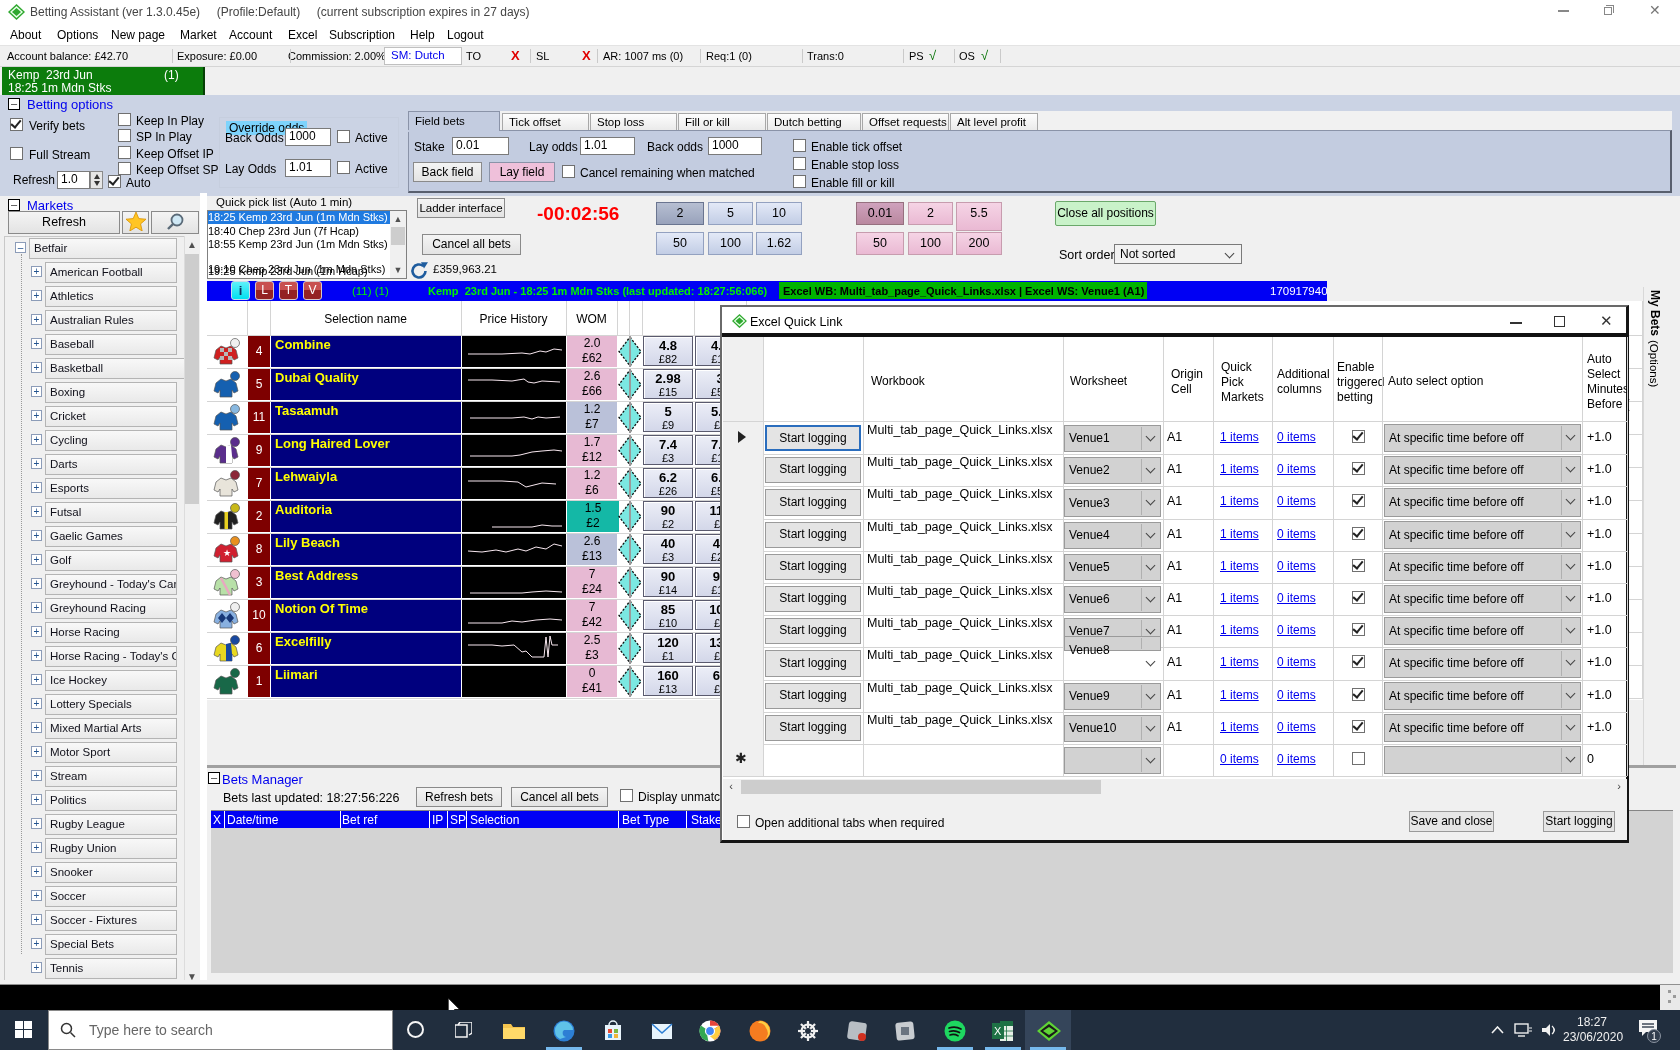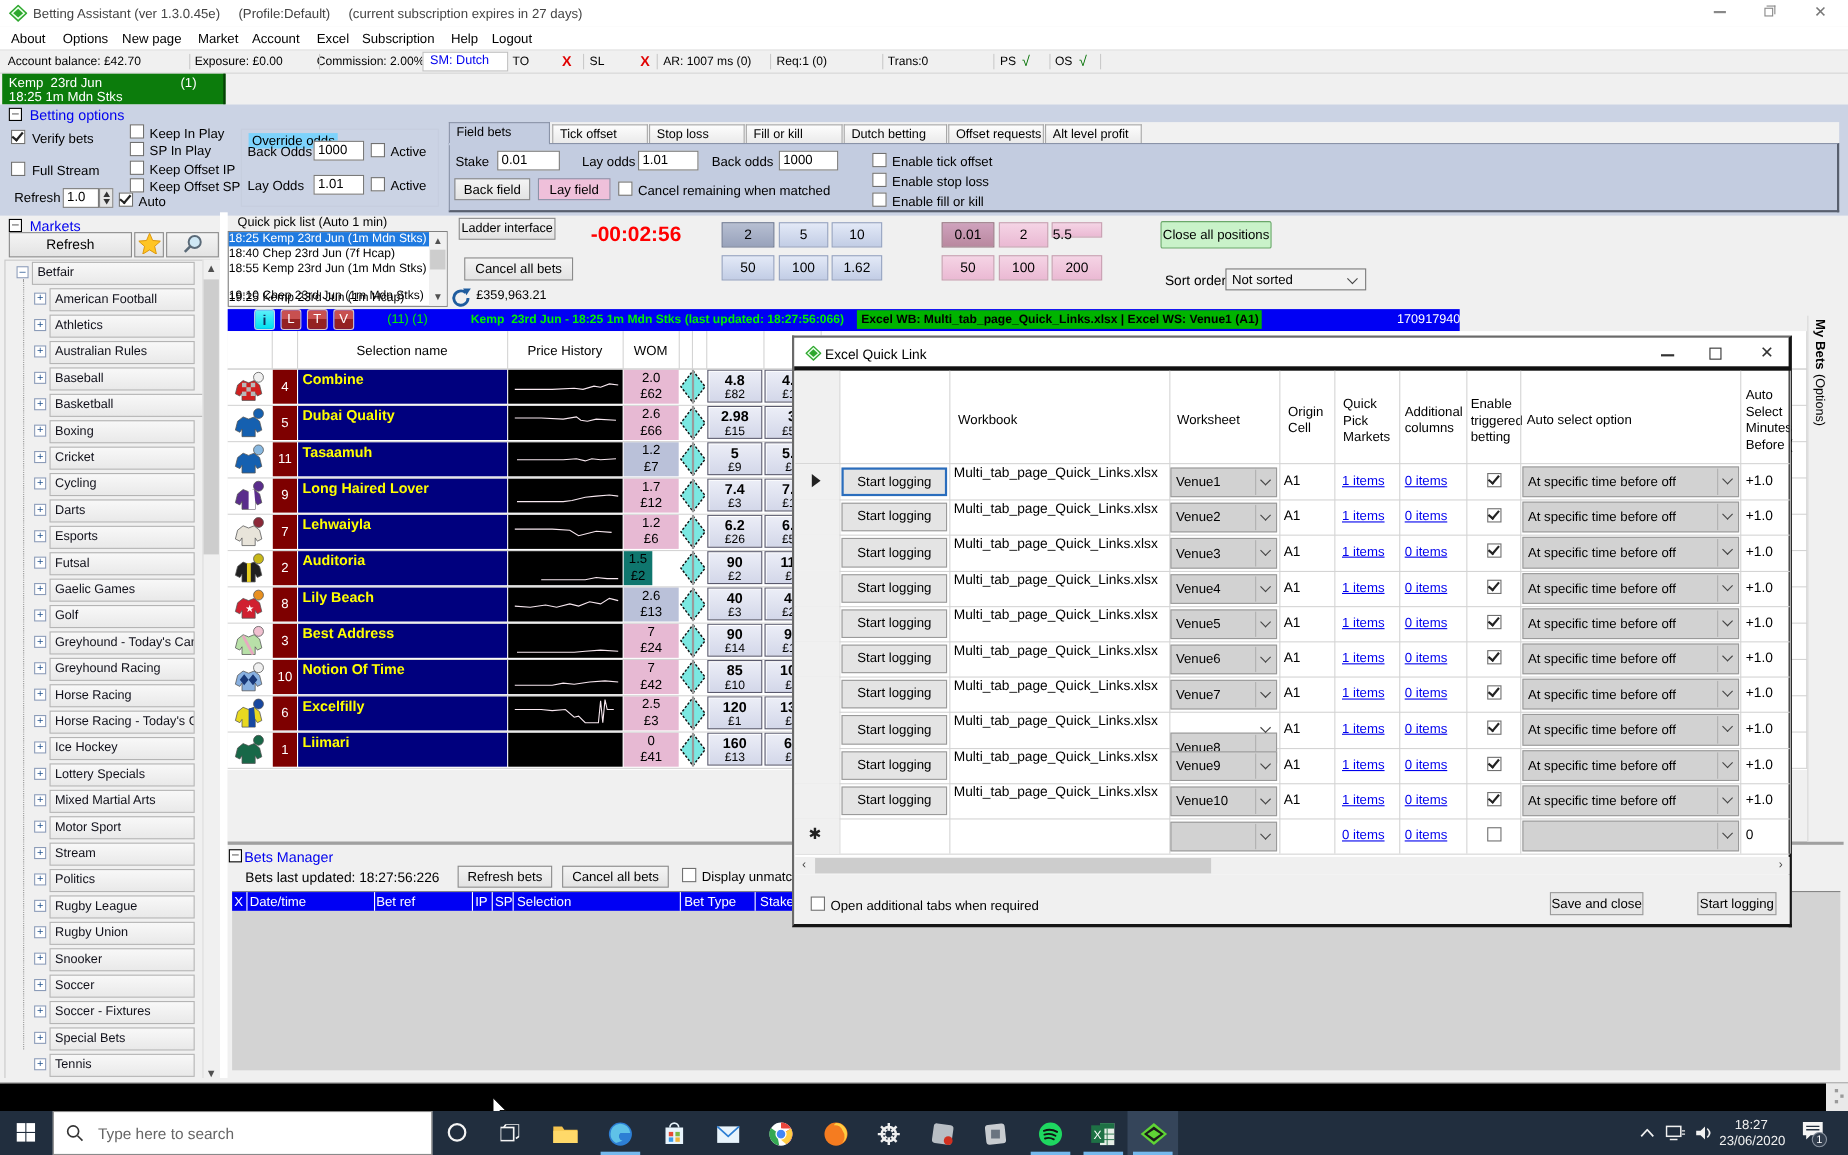--- a/index.html
+++ b/index.html
@@ -238,21 +238,21 @@
 <div class="btn" style="left:422px;top:234px;width:99px;height:21px;font-size:12px;line-height:19px">Cancel all bets</div>
 <div class="ab" style="left:537px;top:203px;font-size:19px;font-weight:bold;color:#f00">-00:02:56</div>
 <div class="ab" style="left:656px;top:202px;width:48px;height:23px;background:linear-gradient(#b7bfd2,#98a2bb);border:1px solid #6a7590;font-size:12.5px;text-align:center;line-height:21px">2</div>
 <div class="ab" style="left:708px;top:202px;width:45px;height:23px;background:linear-gradient(#e3e9f7,#c2cde5);border:1px solid #93a1c0;font-size:12.5px;text-align:center;line-height:21px">5</div>
 <div class="ab" style="left:756px;top:202px;width:46px;height:23px;background:linear-gradient(#e3e9f7,#c2cde5);border:1px solid #93a1c0;font-size:12.5px;text-align:center;line-height:21px">10</div>
 <div class="ab" style="left:656px;top:232px;width:48px;height:23px;background:linear-gradient(#e3e9f7,#c2cde5);border:1px solid #93a1c0;font-size:12.5px;text-align:center;line-height:21px">50</div>
 <div class="ab" style="left:708px;top:232px;width:45px;height:23px;background:linear-gradient(#e3e9f7,#c2cde5);border:1px solid #93a1c0;font-size:12.5px;text-align:center;line-height:21px">100</div>
 <div class="ab" style="left:756px;top:232px;width:46px;height:23px;background:linear-gradient(#e3e9f7,#c2cde5);border:1px solid #93a1c0;font-size:12.5px;text-align:center;line-height:21px">1.62</div>
 <div class="ab" style="left:856px;top:202px;width:48px;height:23px;background:linear-gradient(#cfa2bd,#b9889f);border:1px solid #96707f;font-size:12.5px;text-align:center;line-height:21px">0.01</div>
 <div class="ab" style="left:908px;top:202px;width:45px;height:23px;background:linear-gradient(#f5d4e5,#eab9d3);border:1px solid #c79cae;font-size:12.5px;text-align:center;line-height:21px">2</div>
-<div class="ab" style="left:956px;top:202px;width:46px;height:14px;background:linear-gradient(#f5d4e5,#eab9d3);border:1px solid #c79cae;font-size:12.5px;line-height:21px">5.5</div>
+<div class="ab" style="left:956px;top:202px;width:46px;height:29px;background:linear-gradient(#f5d4e5,#eab9d3);border:1px solid #c79cae;font-size:12.5px;text-align:center;line-height:21px">5.5</div>
 <div class="ab" style="left:856px;top:232px;width:48px;height:23px;background:linear-gradient(#f5d4e5,#eab9d3);border:1px solid #c79cae;font-size:12.5px;text-align:center;line-height:21px">50</div>
 <div class="ab" style="left:908px;top:232px;width:45px;height:23px;background:linear-gradient(#f5d4e5,#eab9d3);border:1px solid #c79cae;font-size:12.5px;text-align:center;line-height:21px">100</div>
 <div class="ab" style="left:956px;top:232px;width:46px;height:23px;background:linear-gradient(#f5d4e5,#eab9d3);border:1px solid #c79cae;font-size:12.5px;text-align:center;line-height:21px">200</div>
 <div class="ab" style="left:1055px;top:201px;width:101px;height:25px;background:#c9f2c9;border:1px solid #6aa86a;border-radius:2px;font-size:12px;text-align:center;line-height:23px">Close all positions</div>
 <div class="lbl" style="left:1059px;top:248px;font-size:12.5px">Sort order</div>
 <div class="ab" style="left:1114px;top:244px;width:128px;height:20px;background:#f2f2f2;border:1px solid #7a7a7a">
     <div style="font-size:12px;padding:2px 0 0 5px">Not sorted</div>
   </div>
 <div class="chev" style="left:1226px;top:250px"></div>
 <div class="ab" style="left:207px;top:281px;width:1120px;height:20px;background:#0000f4"></div>
@@ -436,21 +436,21 @@
     </svg></div>
 <div class="redno" style="left:248px;top:501px;width:22px;height:31px;line-height:31px">2</div>
 <div class="navy" style="left:271px;top:501px;width:190px;height:31px">
     <div class="yel" style="left:4px;top:1px">Auditoria</div>
   </div>
 <div class="ab" style="left:462px;top:501px;width:104px;height:31px;background:#000">
     <svg class="ab" style="left:0;top:0" width="105" height="31" viewBox="0 0 105 31">
       <path d="M30,26 L70,26 L80,24 L90,25 L100,25" fill="none" stroke="#f8e8f0" stroke-width="1"></path>
     </svg>
   </div>
-<div class="wom" style="left:567px;top:501px;width:26px;height:31px;background:#0f766e">
+<div class="wom" style="left:567px;top:501px;width:52px;height:31px;background:#14b8a6">
     <div>1.5</div>
     <div>£2</div>
   </div>
 <div class="ab" style="left:618px;top:501px"><svg width="24" height="31" viewBox="0 0 24 31">
       <polygon points="12,1 23,15.5 12,30 1,15.5" fill="#7be8e2" stroke="#101010" stroke-width="1.3" stroke-dasharray="2.2,1.6"></polygon>
       <line x1="12" y1="0" x2="12" y2="31" stroke="#9a9a9a" stroke-width="2"></line>
     </svg></div>
 <div class="pbtn" style="left:643px;top:501px;width:50px;height:30px">
     <div class="a">90</div>
     <div class="b">£2</div>
@@ -811,21 +811,21 @@
 <div class="ddl" style="left:1384px;top:617px;width:197px;height:28px">
       <div class="tx" style="line-height:26px">At specific time before off</div>
       <div class="ar"></div>
     </div>
 <div class="chev" style="left:1567px;top:625px"></div>
 <div class="ab" style="left:1587px;top:623px;font-size:12.5px">+1.0</div>
 <div class="gline" style="left:723px;top:680px;width:904px;height:1px"></div>
 <div class="ab" style="left:723px;top:647px;width:40px;height:33px;background:#f0f0f0"></div>
 <div class="ab" style="left:765px;top:650px;width:96px;height:27px;background:#e4e4e4;border:1px solid #9a9a9a;font-size:12px;text-align:center;line-height:24px">Start logging</div>
 <div class="ab" style="left:867px;top:648px;font-size:12.5px;color:#000">Multi_tab_page_Quick_Links.xlsx</div>
-<div class="ddl" style="left:1064px;top:666px;width:97px;height:28px">
+<div class="ddl" style="left:1064px;top:636px;width:97px;height:15px">
       <div class="tx" style="line-height:26px">Venue8</div>
       <div class="ar"></div>
     </div>
 <div class="chev" style="left:1147px;top:658px"></div>
 <div class="ab" style="left:1167px;top:655px;font-size:12.5px">A1</div>
 <div class="dlg-link" style="left:1220px;top:655px">1 items</div>
 <div class="dlg-link" style="left:1277px;top:655px">0 items</div>
 <div class="cb chk" style="left:1352px;top:655px"></div>
 <div class="ddl" style="left:1384px;top:649px;width:197px;height:29px">
       <div class="tx" style="line-height:27px">At specific time before off</div>

